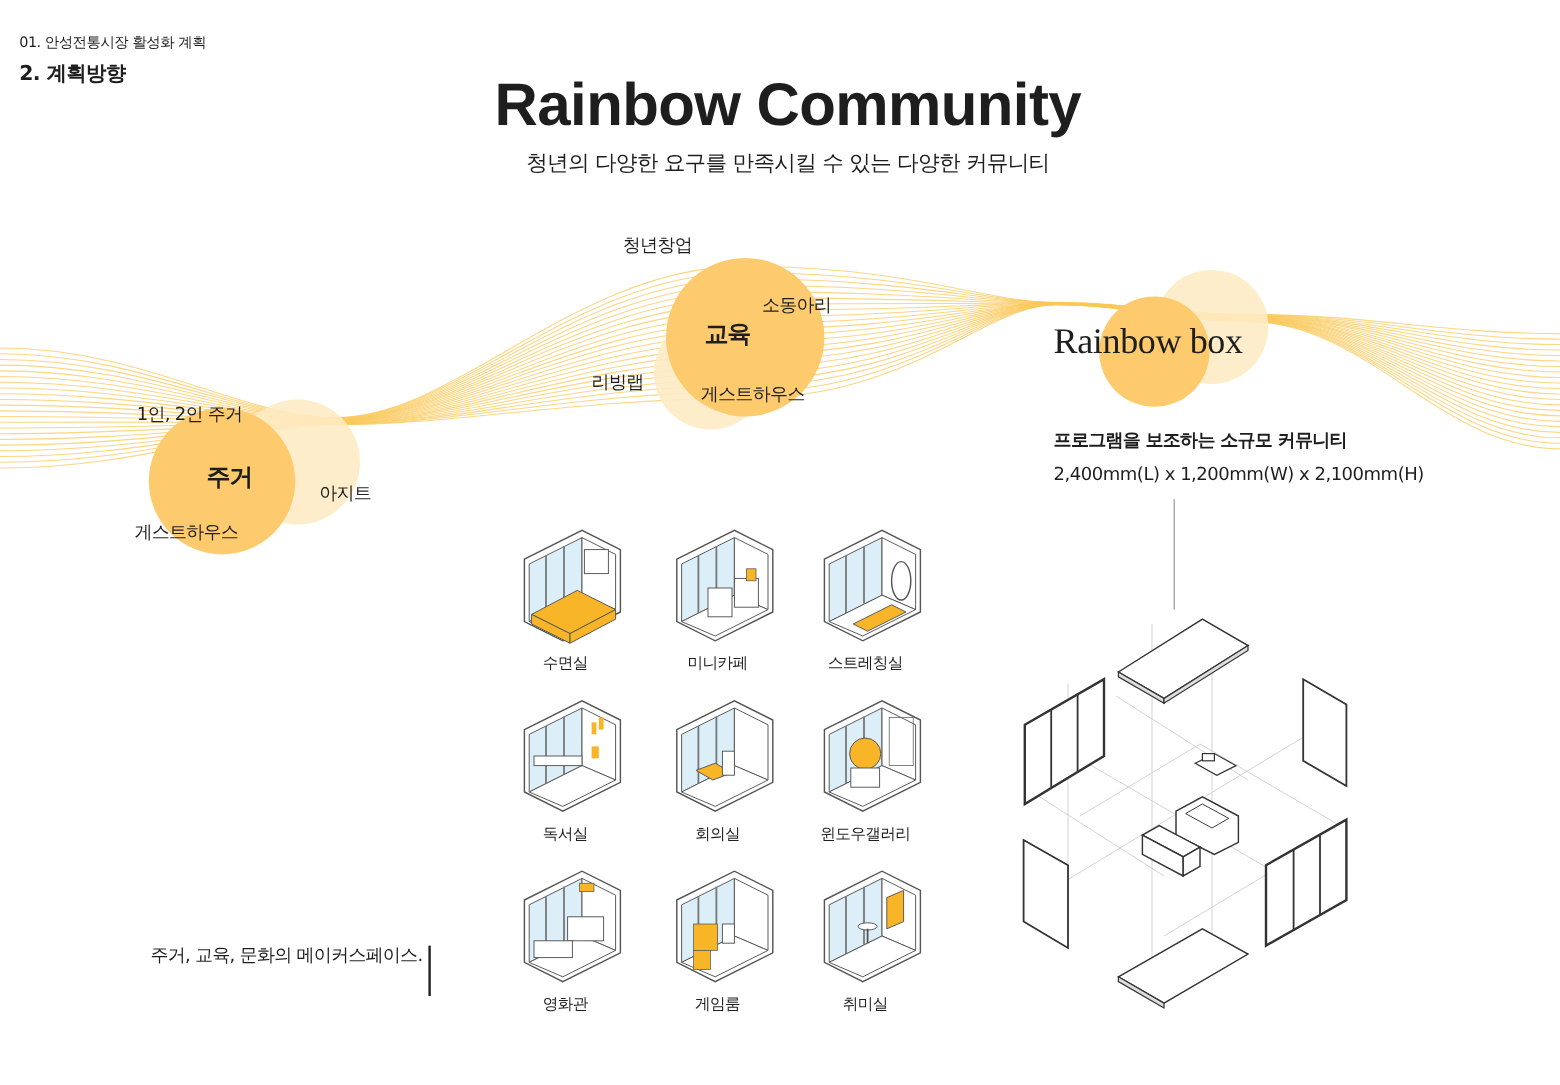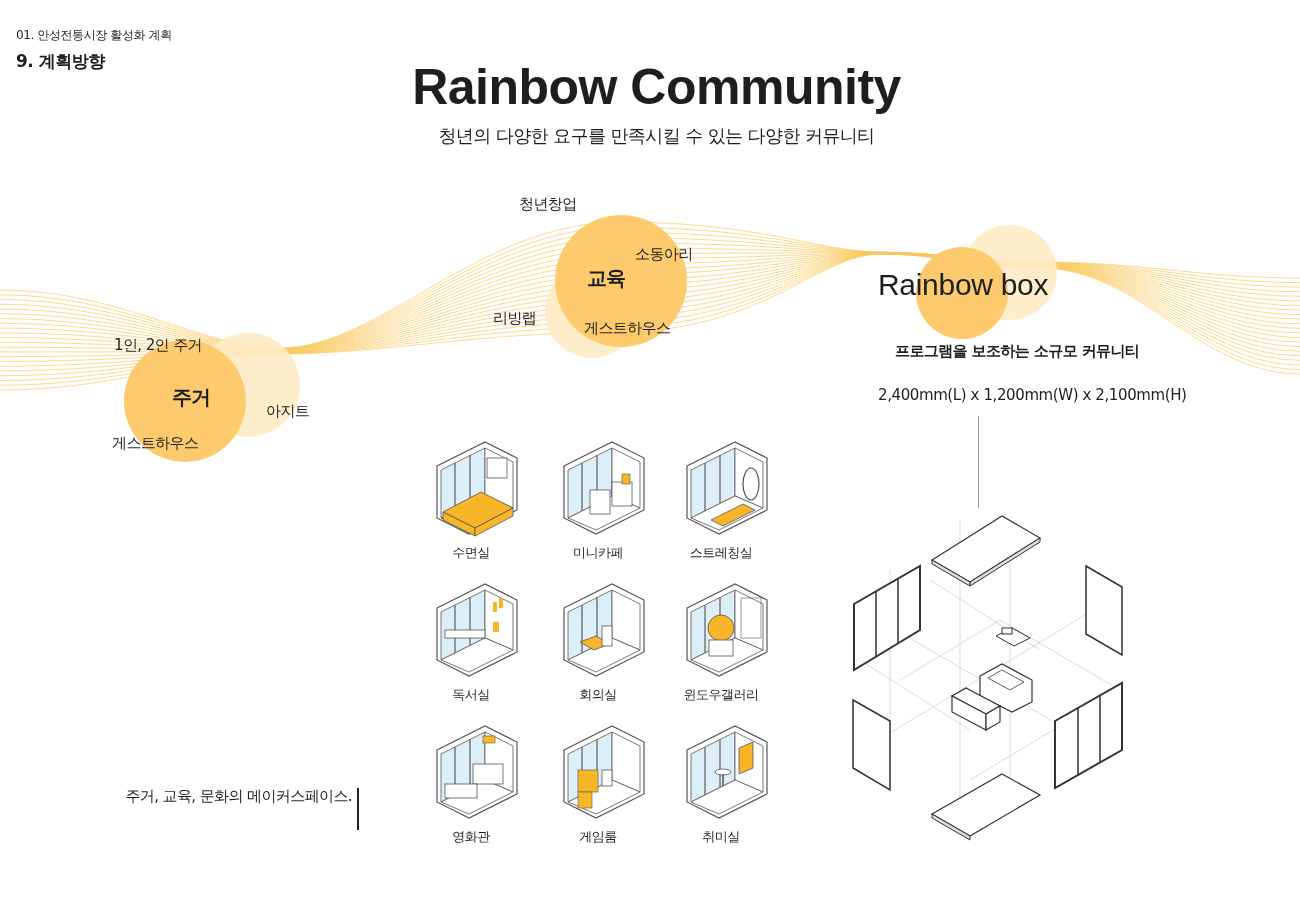--- a/index.html
+++ b/index.html
@@ -5,22 +5,22 @@
     * { margin:0; padding:0; box-sizing:border-box; }
     body { width:1300px; height:904px; background:#ffffff; position:relative; overflow:hidden; font-family:"DejaVu Sans", sans-serif; color:#1e1e1e; }
     .abs { position:absolute;text-align:center; }
     .breadcrumb { left:16px; top:27px; font-size:12px; letter-spacing:-0.4px; }
     .section-title { left:16px; top:50px; font-size:17px; font-weight:bold; letter-spacing:-0.5px; }
     .main-title { left:0; width:1313px; text-align:center; top:58px; font-size:50px; font-weight:bold; letter-spacing:-0.5px; font-family:"Liberation Sans", sans-serif; }
     .subtitle { left:0; width:1313px; text-align:center; top:124px; font-size:18px; letter-spacing:-0.6px; }
     #waves { position:absolute; left:0; top:0; }
     .bubble-label { font-size:15px; letter-spacing:-0.6px; white-space:nowrap; }
     .bubble-main { font-size:20px; font-weight:bold; white-space:nowrap; letter-spacing:-1px; }
-    .rb-title { left:878px; top:268px; font-size:30px; font-family:Liberation Sans, sans-serif; letter-spacing:-0.3px; }
-    .rb-desc { left:878px; top:342px; font-size:15px; font-weight:bold; letter-spacing:-0.6px;margin-left:17px; }
+    .rb-title { left:878px; top:268px; font-size:30px; font-family:Liberation Serif, serif; letter-spacing:-0.3px; }
+    .rb-desc { left:878px; top:358px; font-size:15px; font-weight:bold; letter-spacing:-0.6px; }
     .rb-dims { left:878px; top:386px; font-size:15px; letter-spacing:-0.4px; }
     .rb-connector { left:978px; top:416px; width:1px; height:92px; background:#999; }
     .room { width:110px; text-align:center; }
     .room svg { display:block; margin:0 auto; }
     .room-label { font-size:13px; letter-spacing:-0.5px; margin-top:4px; display:block; }
     .note { left:100px; top:784px; width:252px; text-align:right; font-size:15px; line-height:24px; letter-spacing:-0.6px; }
     .note-bar { left:357px; top:788px; width:2px; height:42px; background:#222; }
     #explode { position:absolute; left:840px; top:500px; }
   </style>
 </head>
@@ -45,21 +45,21 @@
     <path d="M0,361.42857142857144 C120,361.42857142857144 200,352.2857142857143 280,352.2857142857143 C380,352.2857142857143 480,300.57142857142856 620,300.57142857142856 C760,300.57142857142856 820,253.42857142857142 880,253.42857142857142 C940,253.42857142857142 980,266.2857142857143 1040,266.2857142857143 C1140,266.2857142857143 1200,346.57142857142856 1300,346.57142857142856" fill="none" stroke="#F9C85A" stroke-width="0.9" opacity="0.75"></path>
     <path d="M0,366.1904761904762 C120,366.1904761904762 200,352.57142857142856 280,352.57142857142856 C380,352.57142857142856 480,305.8095238095238 620,305.8095238095238 C760,305.8095238095238 820,253.52380952380952 880,253.52380952380952 C940,253.52380952380952 980,266.57142857142856 1040,266.57142857142856 C1140,266.57142857142856 1200,351.1428571428571 1300,351.1428571428571" fill="none" stroke="#F9C85A" stroke-width="0.9" opacity="0.75"></path>
     <path d="M0,370.95238095238096 C120,370.95238095238096 200,352.85714285714283 280,352.85714285714283 C380,352.85714285714283 480,311.04761904761904 620,311.04761904761904 C760,311.04761904761904 820,253.61904761904762 880,253.61904761904762 C940,253.61904761904762 980,266.85714285714283 1040,266.85714285714283 C1140,266.85714285714283 1200,355.7142857142857 1300,355.7142857142857" fill="none" stroke="#F9C85A" stroke-width="0.9" opacity="0.75"></path>
     <path d="M0,375.7142857142857 C120,375.7142857142857 200,353.14285714285717 280,353.14285714285717 C380,353.14285714285717 480,316.2857142857143 620,316.2857142857143 C760,316.2857142857143 820,253.71428571428572 880,253.71428571428572 C940,253.71428571428572 980,267.14285714285717 1040,267.14285714285717 C1140,267.14285714285717 1200,360.2857142857143 1300,360.2857142857143" fill="none" stroke="#F9C85A" stroke-width="0.9" opacity="0.75"></path>
     <path d="M0,380.4761904761905 C120,380.4761904761905 200,353.42857142857144 280,353.42857142857144 C380,353.42857142857144 480,321.5238095238095 620,321.5238095238095 C760,321.5238095238095 820,253.8095238095238 880,253.8095238095238 C940,253.8095238095238 980,267.42857142857144 1040,267.42857142857144 C1140,267.42857142857144 1200,364.8571428571429 1300,364.8571428571429" fill="none" stroke="#F9C85A" stroke-width="0.9" opacity="0.75"></path>
     <path d="M0,385.23809523809524 C120,385.23809523809524 200,353.7142857142857 280,353.7142857142857 C380,353.7142857142857 480,326.76190476190476 620,326.76190476190476 C760,326.76190476190476 820,253.9047619047619 880,253.9047619047619 C940,253.9047619047619 980,267.7142857142857 1040,267.7142857142857 C1140,267.7142857142857 1200,369.42857142857144 1300,369.42857142857144" fill="none" stroke="#F9C85A" stroke-width="0.9" opacity="0.75"></path>
     <path d="M0,390 C120,390 200,354 280,354 C380,354 480,332 620,332 C760,332 820,254 880,254 C940,254 980,268 1040,268 C1140,268 1200,374 1300,374" fill="none" stroke="#F9C85A" stroke-width="0.9" opacity="0.75"></path>
   </svg>
 
 <div class="abs breadcrumb">01. 안성전통시장 활성화 계획</div>
-<div class="abs section-title">9. 계획방향</div>
+<div class="abs section-title">2. 계획방향</div>
 <div class="abs main-title">Rainbow Community</div>
 <div class="abs subtitle">청년의 다양한 요구를 만족시킬 수 있는 다양한 커뮤니티</div>
 
 <div class="abs" style="left:196px;top:333px;width:104px;height:104px;border-radius:50%;background:#FEEBC4;opacity:0.9;"></div>
 <div class="abs" style="left:124px;top:340px;width:122px;height:122px;border-radius:50%;background:#FDCB6E;"></div>
 <div class="abs bubble-label" style="left:114px;top:336px;">1인, 2인 주거</div>
 <div class="abs bubble-main" style="left:172px;top:384px;">주거</div>
 <div class="abs bubble-label" style="left:266px;top:402px;">아지트</div>
 <div class="abs bubble-label" style="left:112px;top:434px;">게스트하우스</div>
 

